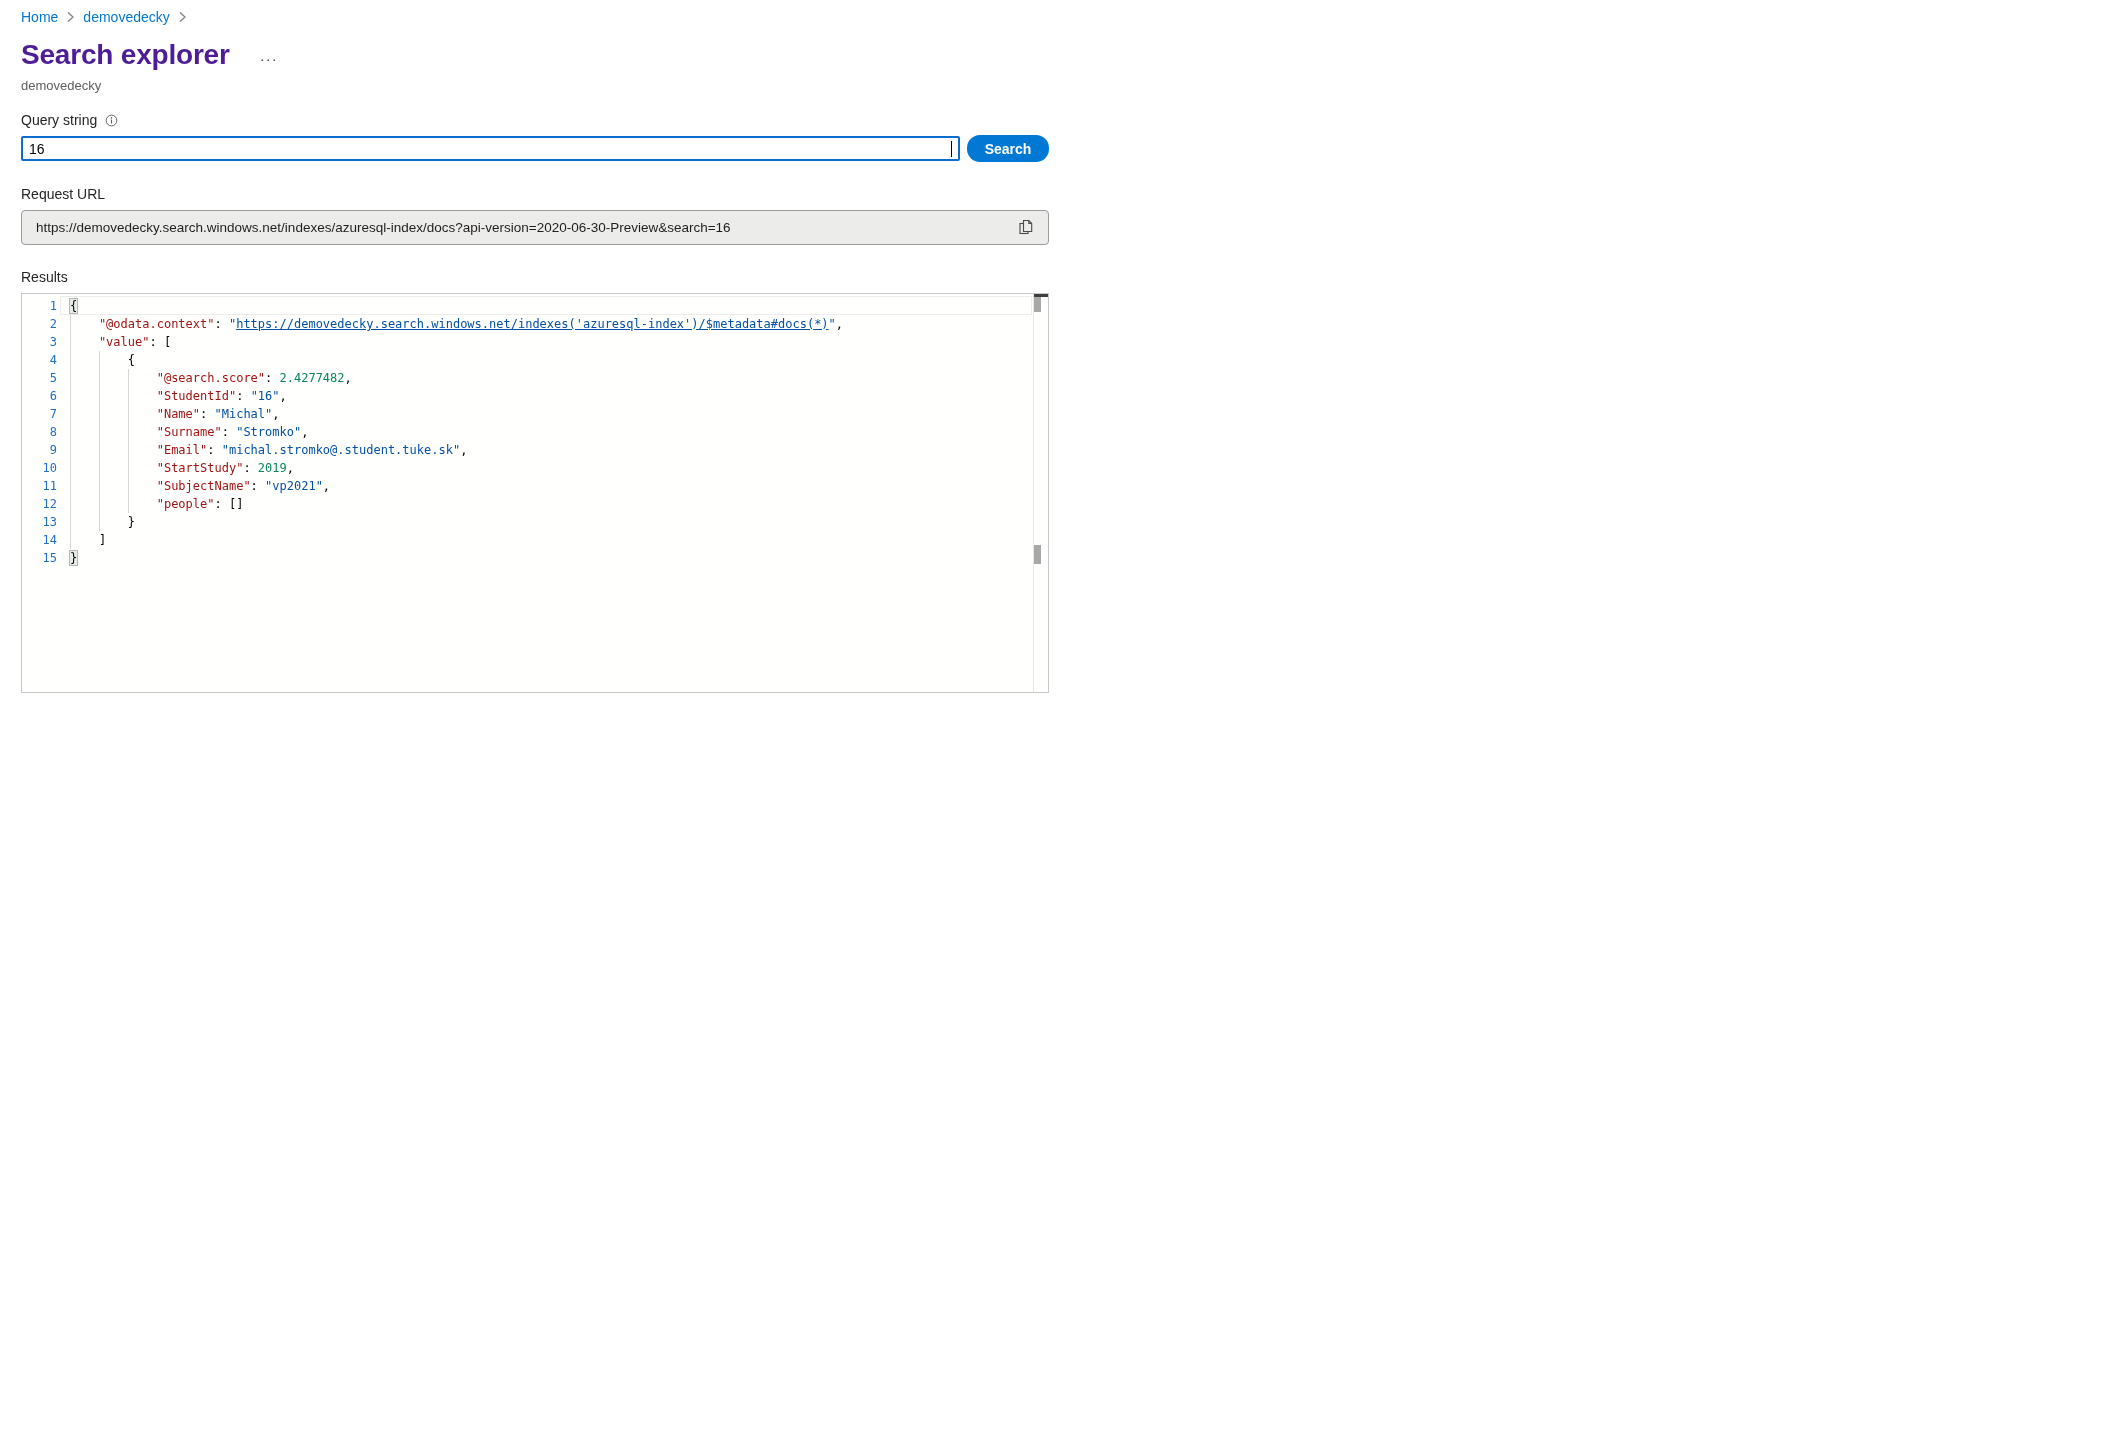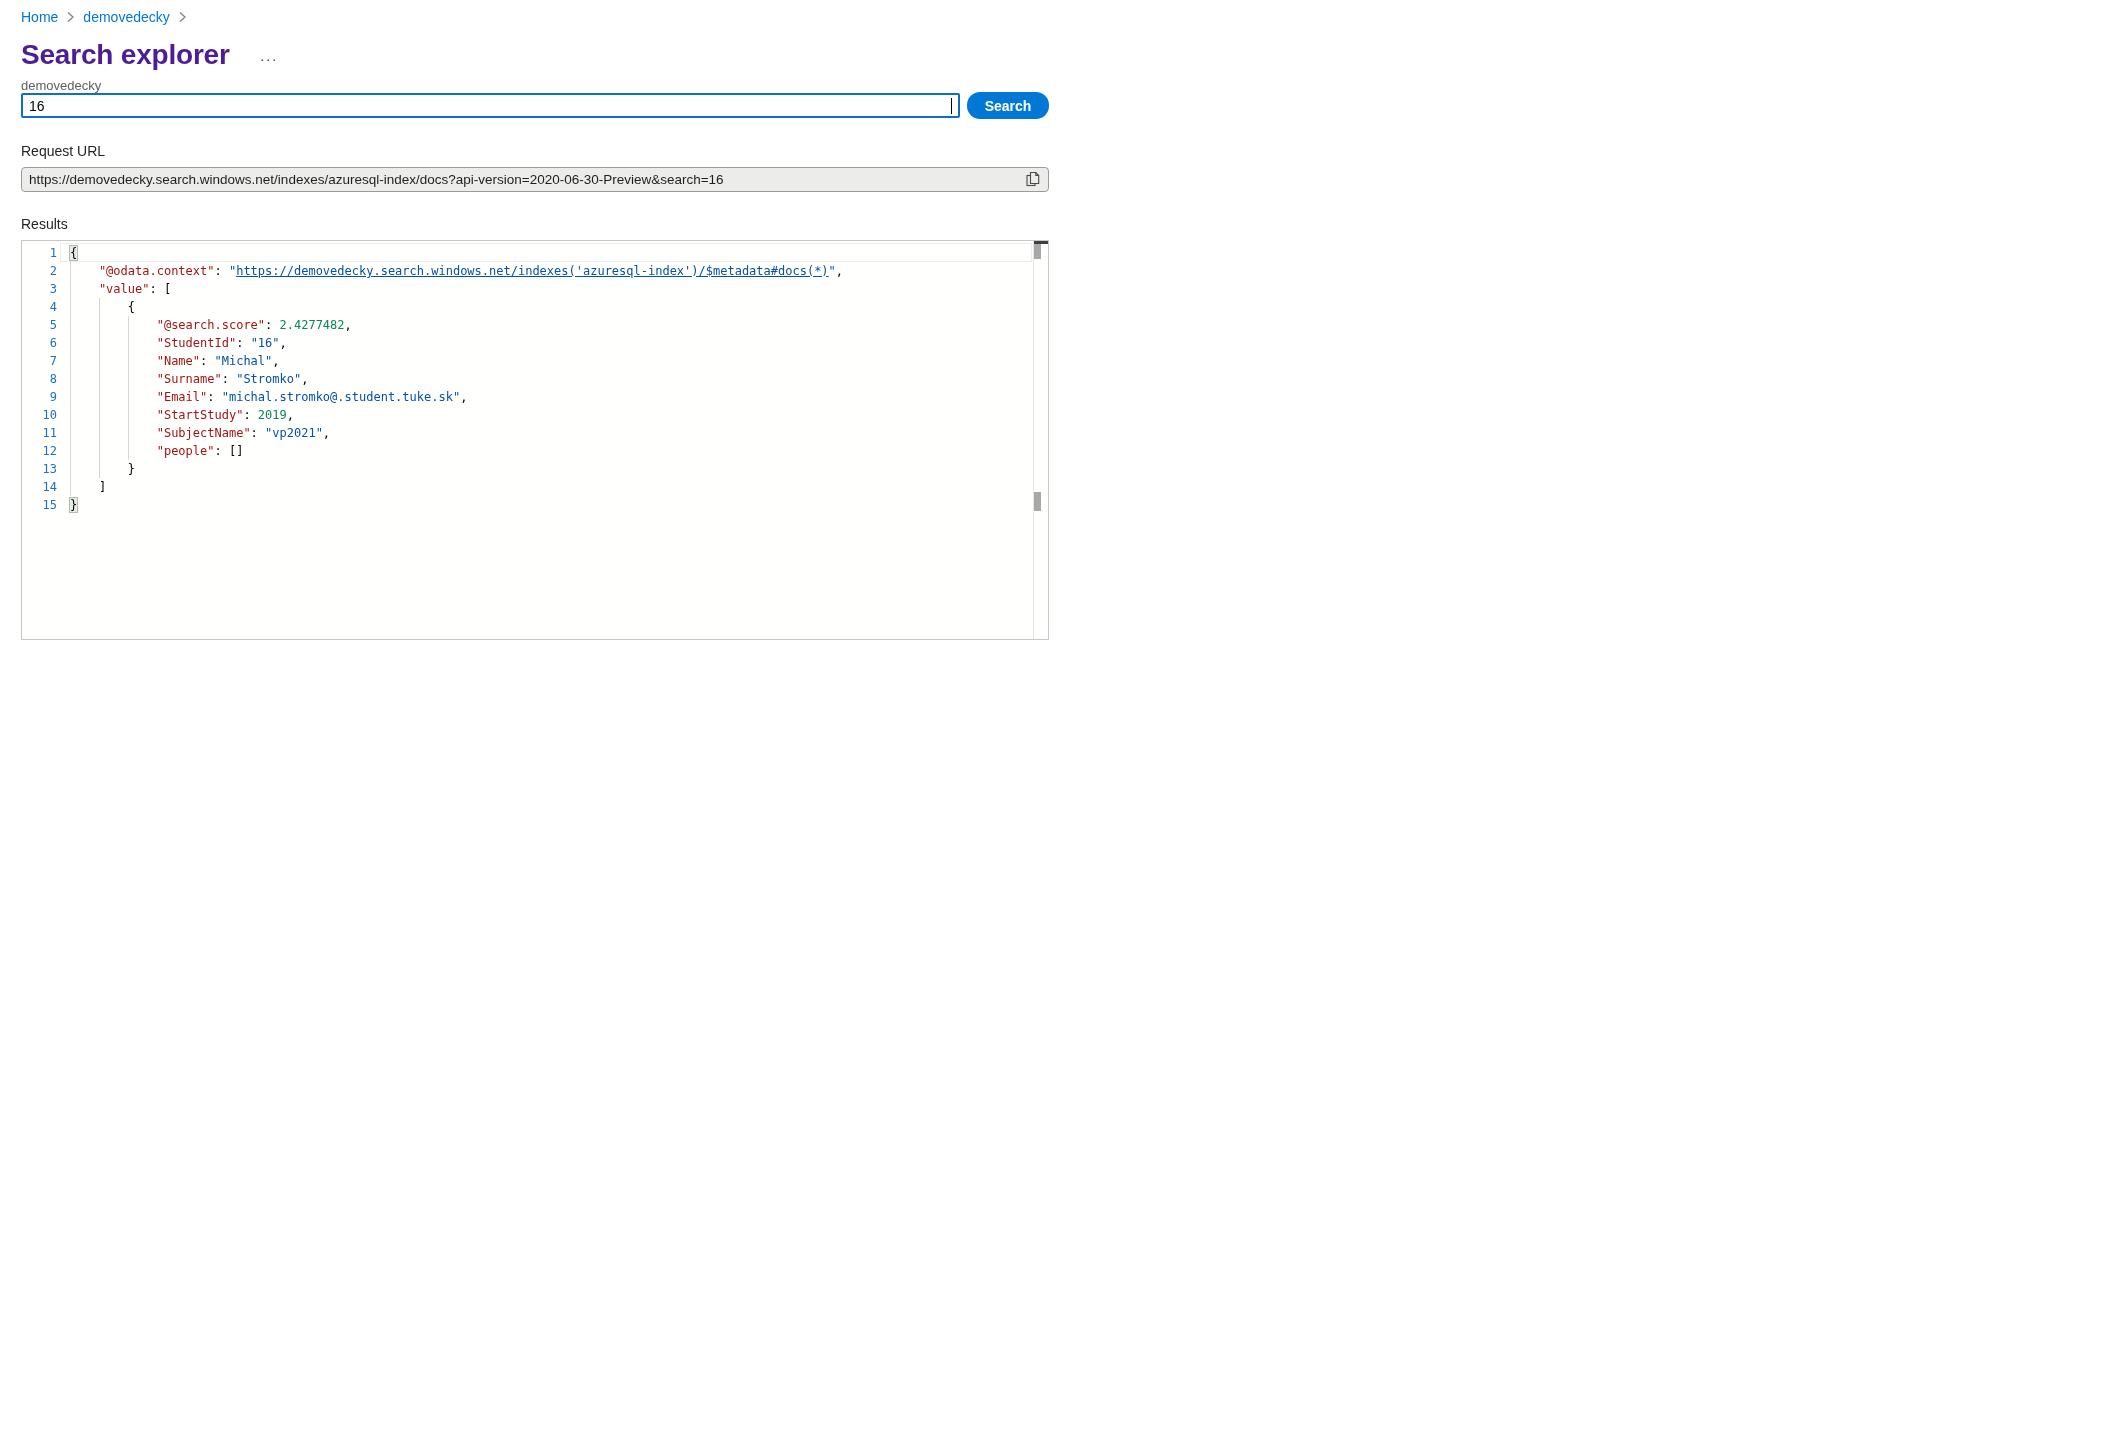--- a/index.html
+++ b/index.html
@@ -42,22 +42,22 @@
   }
   .caret{display:inline-block;width:1px;height:16px;background:#000;margin-left:1px;}
   .search-btn{
     width:82px;height:27px;background:#0078d4;color:#fff;border:none;border-radius:13px;
     font-size:14px;font-weight:700;font-family:inherit;cursor:pointer;margin-top:-1px;
   }
 
   
   .section-label{font-size:14px;margin-top:24px;margin-bottom:8px;}
   .url-box{
-    display:flex;align-items:center;height:25px;box-sizing:border-box;
-    background:#ececea;border:1px solid #9d9b99;border-radius:4px;padding:0 7px;
+    display:flex;align-items:center;height:35px;box-sizing:border-box;
+    background:#ececea;border:1px solid #9d9b99;border-radius:4px;padding:0 14px;
   }
   .url-text{flex:1;font-size:13.5px;color:#201f1e;white-space:nowrap;overflow:hidden;}
   .copy-btn{background:none;border:none;padding:0;margin-left:6px;cursor:pointer;display:flex;align-items:center;}
 
   
   .editor{
     position:relative;margin-top:8px;height:400px;box-sizing:border-box;
     border:1px solid #c8c8c8;background:#fffffe;overflow:hidden;
     font-family:"DejaVu Sans Mono","Liberation Mono",monospace;font-size:12px;
   }
@@ -104,20 +104,30 @@
     </span>
   </div>
 
   <div class="title-row">
     <h1 class="page-title" style="margin:0;">Search explorer</h1>
     <span class="more-btn">···</span>
   </div>
   <div class="subtitle">demovedecky</div>
 
 
+  <div class="query-label-row">
+    <span>Query string</span>
+    <span class="icon-btn">
+      <svg width="13" height="13" viewBox="0 0 16 16">
+        <circle cx="8" cy="8" r="6.6" fill="none" stroke="#605e5c" stroke-width="1.2"></circle>
+        <circle cx="8" cy="4.8" r="1" fill="#605e5c"></circle>
+        <rect x="7.35" y="6.8" width="1.3" height="5" fill="#605e5c"></rect>
+      </svg>
+    </span>
+  </div>
   <div class="query-row">
     <div class="query-input">
       <span>16</span>
         <span class="caret"></span>
     </div>
     <button class="search-btn">Search</button>
   </div>
 
   <div class="section-label">Request URL</div>
   <div class="url-box">

